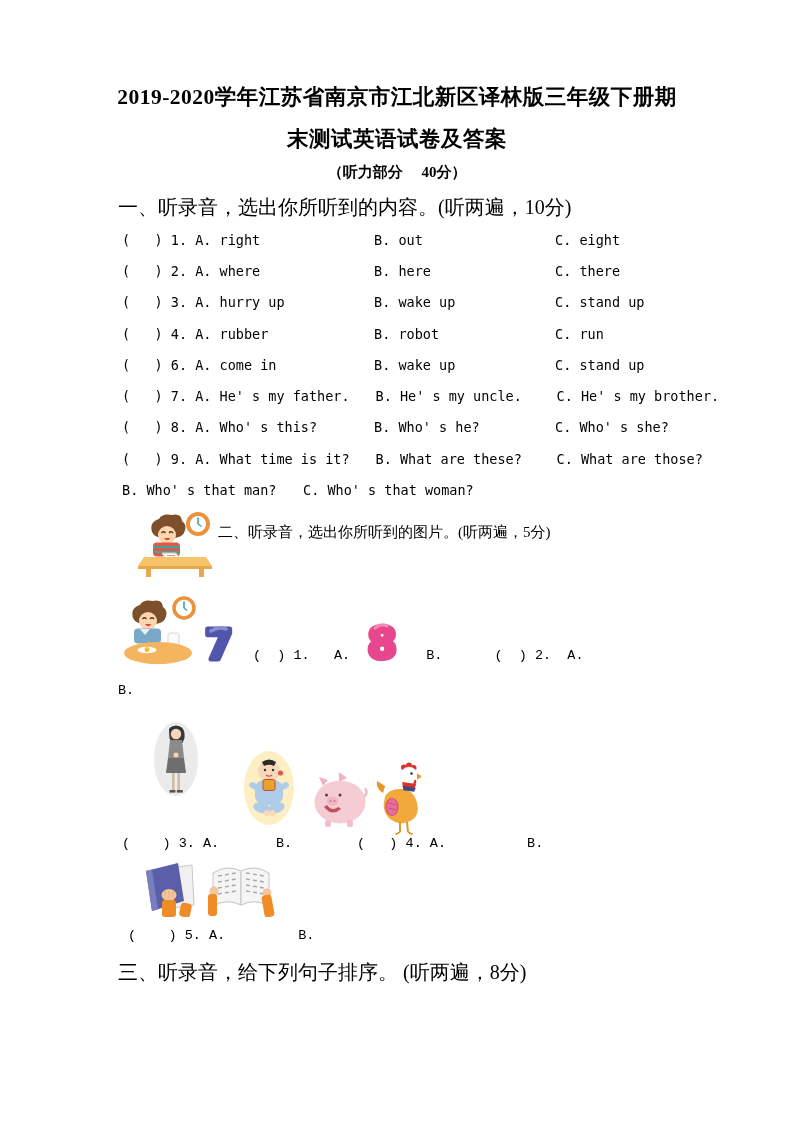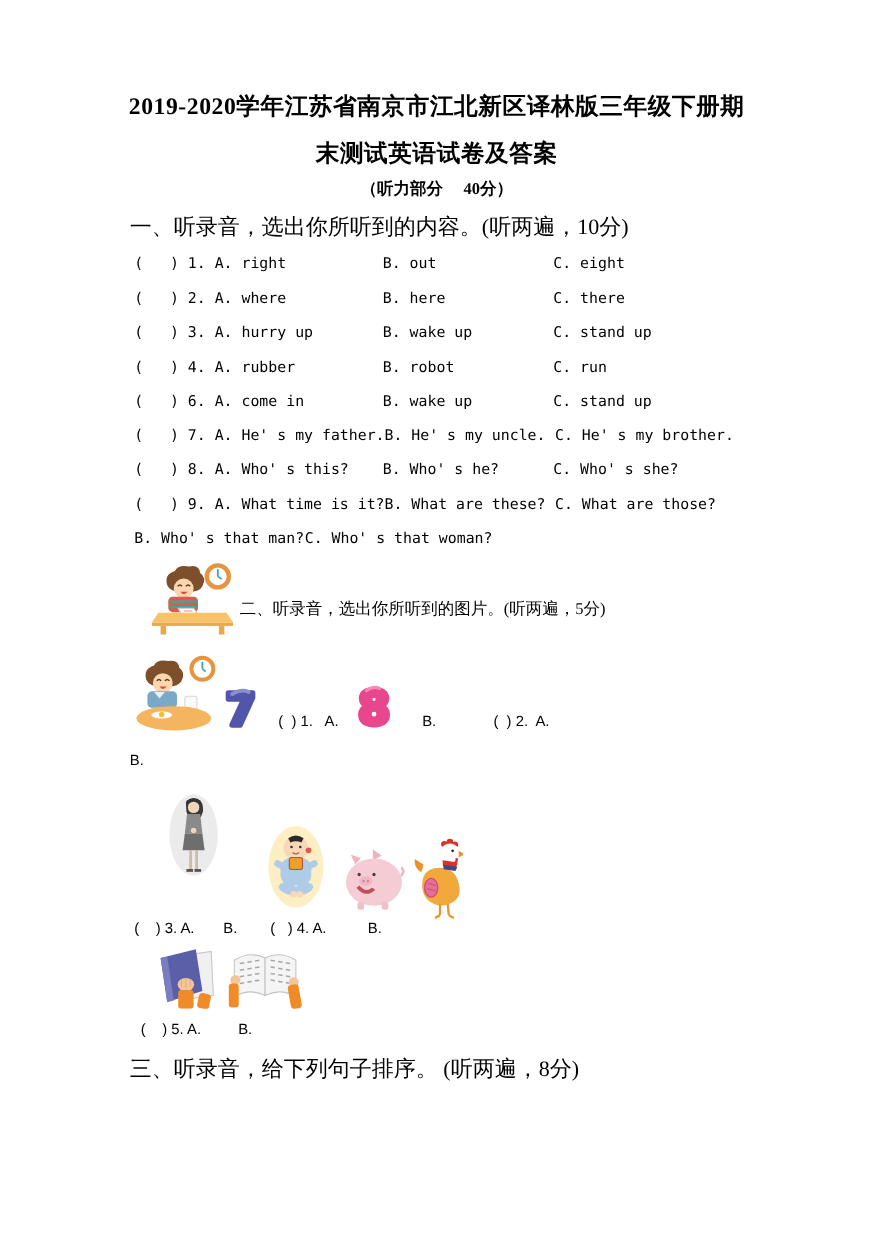--- a/index.html
+++ b/index.html
@@ -8,28 +8,28 @@
 
   .title { padding-top: 76px; text-align: center; font-size: 21.5px; font-weight: bold;
            line-height: 42px; letter-spacing: 0.5px; }
   .subtitle { text-align: center; font-size: 15px; line-height: 24px; white-space: pre; font-weight: bold; }
 
   .s-heading { margin-left: 118px; font-size: 20px; line-height: 22px; }
   .s1-heading { margin-top: 12px; }
 
   .questions { margin-left: 122px; margin-top: 6px;
                font-family: "DejaVu Sans Mono", "Liberation Mono", monospace; font-size: 13.5px; }
-  .q-row { display: flex; align-items: center; height: 31.3px; white-space: pre; }
+  .q-row { display: flex; align-items: center; height: 31.3px; white-space: pre; gap: 26px; }
   .q-a { display: inline-block; min-width: 226px; white-space: pre; }
   .q-b { display: inline-block; min-width: 155px; white-space: pre; }
   .q-c { display: inline-block; white-space: pre; }
 
-  .mono { font-family: Liberation Sans, sans-serif; font-size: 13.5px; }
-
-  .row-img1 { display: flex; align-items: center; margin-top: 5px; }
+  .mono { font-family: Liberation Mono, monospace; font-size: 13.5px; }
+
+  .row-img1 { display: flex; align-items: flex-start; margin-top: 5px; }
   .row-img1 svg { margin-left: 138px; }
   .s2-heading { position: relative; top: 10px; margin-left: 6px; font-size: 15px; line-height: 22px; }
 
   .row-pics1 { display: flex; align-items: flex-end; margin-top: 16px; height: 72px; }
   .row-pics1 .boy2 { margin-left: 122px; }
   .row-pics1 .num7 { margin-left: 7px; }
   .row-pics1 .t1 { margin-left: 18px; margin-bottom: 2px; white-space: pre; }
   .row-pics1 .num8 { margin-left: 16px; }
   .row-pics1 .t2 { margin-left: 28px; margin-bottom: 2px; white-space: pre; }
   .row-pics1 .t3 { margin-left: 52px; margin-bottom: 2px; white-space: pre; }

